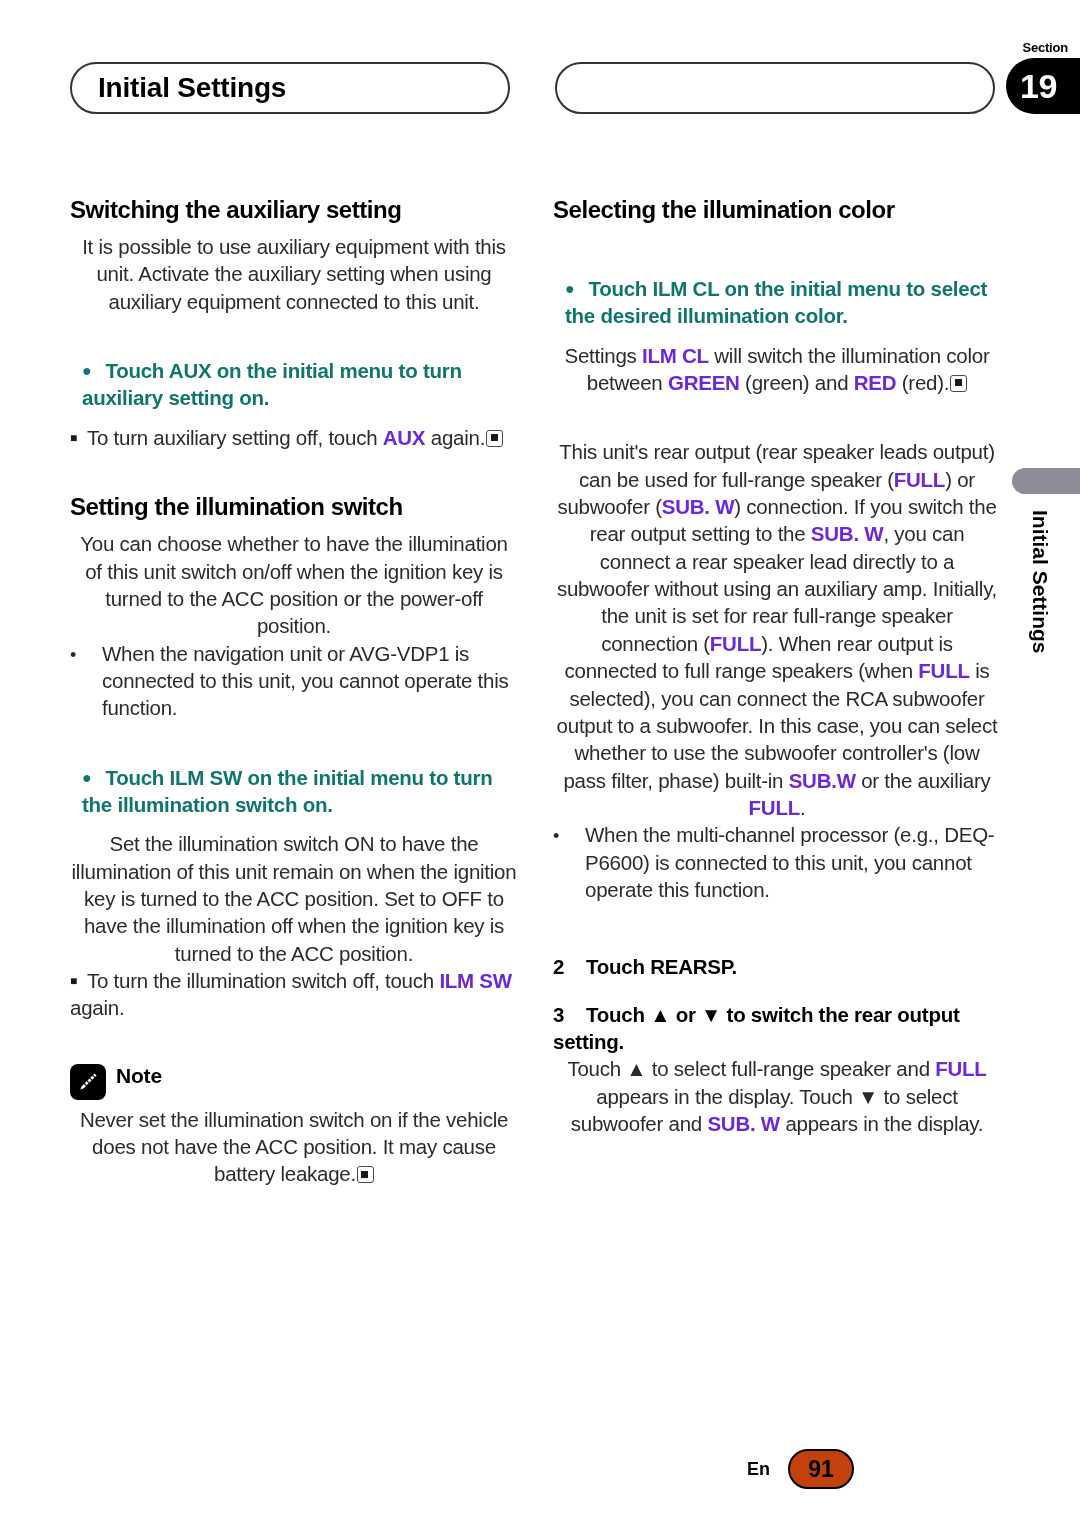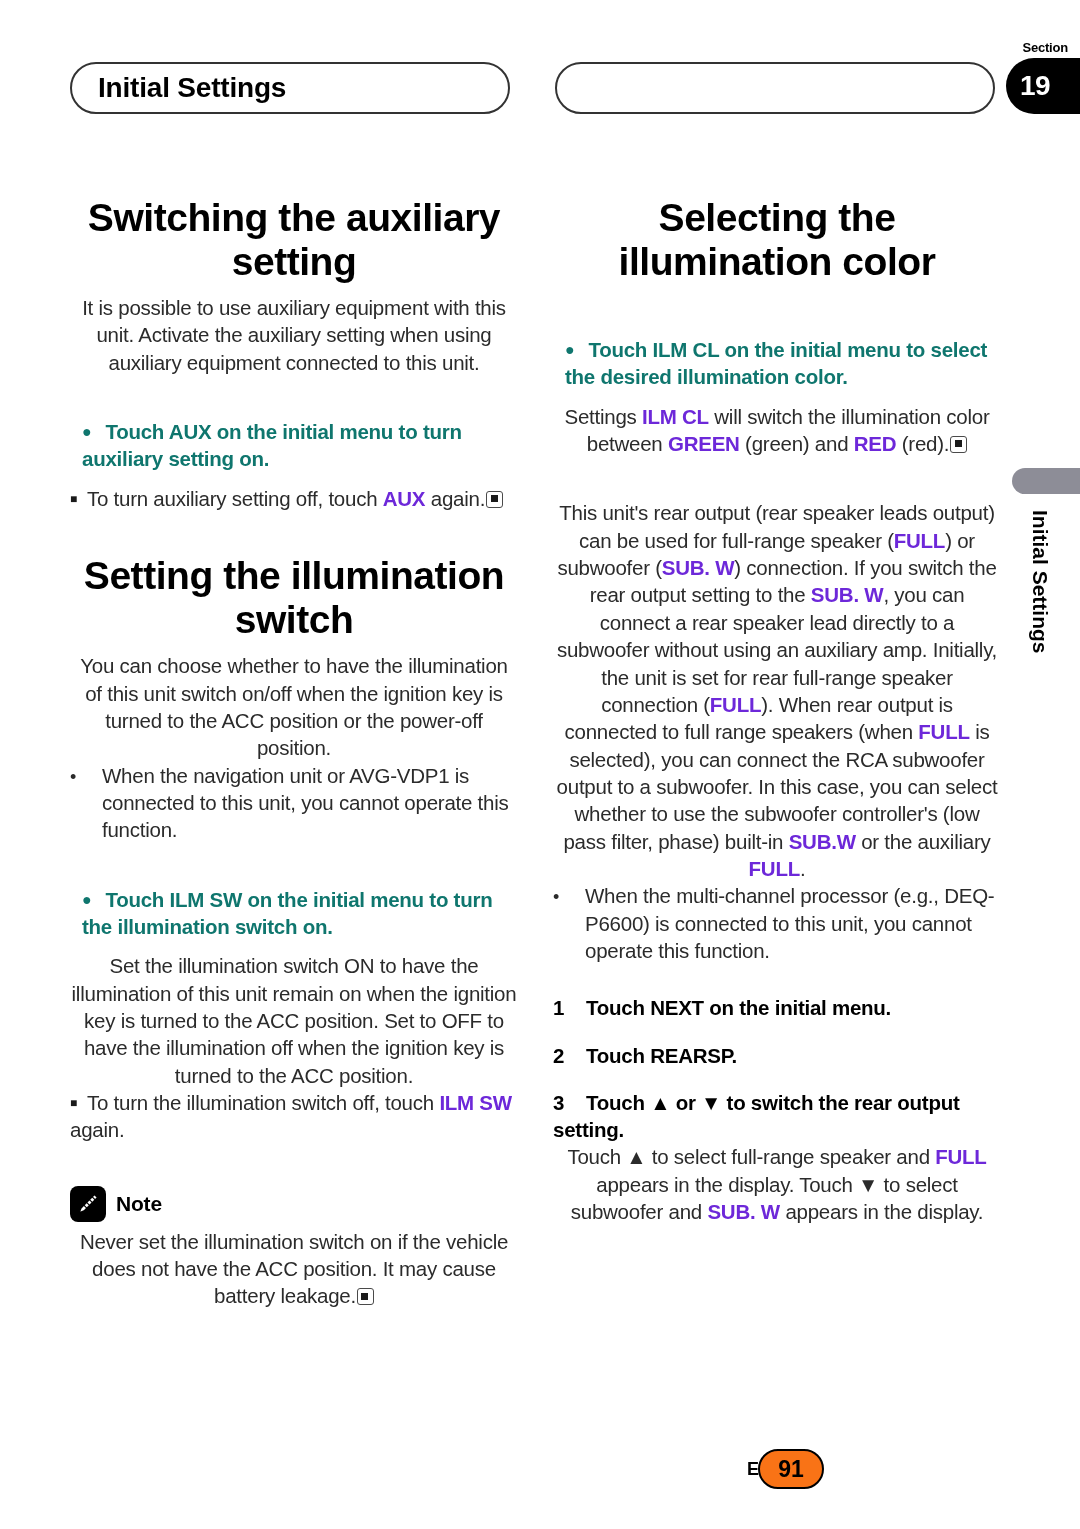--- a/index.html
+++ b/index.html
@@ -73,21 +73,21 @@
     background: #000000;
     border-top-left-radius: 28px;
     border-bottom-left-radius: 28px;
   }
   #section-number {
     position: absolute;
     left: 14px;
     top: 50%;
     transform: translateY(-50%);
     color: #ffffff;
-    font-size: 28px;
+    font-size: 34px;
     font-weight: bold;
     letter-spacing: -0.5px;
     text-align: center;
   }
 
   
   #side-tab {
     position: absolute;
     left: 1012px;
     top: 468px;
@@ -121,26 +121,25 @@
   .col {
     position: absolute;
     top: 0;
     width: 448px;
   }
   #col-left  { left: 70px; }
   #col-right { left: 553px; }
 
   h2.sec-title {
     margin: 0 0 10px 0;
-    font-size: 39px;
+    font-size: 24px;
     font-weight: bold;
     line-height: 1.13;
     color: #000000;
     letter-spacing: -0.45px;
-    text-align: center;
   }
   h2.sec-title.tight { letter-spacing: -0.7px; }
 
   p.body {
     margin: 0;
     font-size: 20.5px;
     line-height: 1.335;
     color: #2b2b2b;
     letter-spacing: -0.25px;
     text-align: center;
@@ -233,21 +232,20 @@
     content: "";
     position: absolute;
     left: 3.5px; top: 3.5px;
     width: 7px; height: 7px;
     background: #1a1a1a;
   }
 
   
   .note-head {
     display: flex;
-    align-items: center;
     gap: 10px;
     margin: 0 0 6px 0;
   }
   .note-icon {
     width: 36px;
     height: 36px;
     background: #000000;
     border-radius: 8px;
     position: relative;
     flex: 0 0 auto;
@@ -271,28 +269,28 @@
   #footer-lang {
     position: absolute;
     right: 130px;
     top: 12px;
     font-size: 18px;
     font-weight: bold;
     color: #000000;
   }
   #footer-page {
     position: absolute;
-    right: 76px;
+    right: 46px;
     top: 2px;
     width: 66px;
     height: 40px;
     box-sizing: border-box;
     border: 2.5px solid #000000;
     border-radius: 22px;
-    background: #f97316;
+    background: #c2410c;
   }
   #footer-page span {
     position: absolute;
     left: 0; right: 0;
     top: 50%;
     transform: translateY(-50%);
     text-align: center;
     font-size: 23px;
     font-weight: bold;
     color: #000000;
@@ -381,21 +379,20 @@
 
       <div class="spacer-xl"></div>
 
 
       <p class="body"><span>This unit's rear output (rear speaker leads output) can be used for full-range speaker (</span><b>FULL</b><span>) or subwoofer (</span><b>SUB. W</b><span>) connection. If you switch the rear output setting to the </span><b>SUB. W</b><span>, you can connect a rear speaker lead directly to a subwoofer without using an auxiliary amp. Initially, the unit is set for rear full-range speaker connection (</span><b>FULL</b><span>). When rear output is connected to full range speakers (when </span><b>FULL</b><span> is selected), you can connect the RCA subwoofer output to a subwoofer. In this case, you can select whether to use the subwoofer controller's (low pass filter, phase) built-in </span><b>SUB.W</b><span> or the auxiliary </span><b>FULL</b><span>.</span></p>
 
       <p class="dashitem bul-mid"><span>When the multi-channel processor (e.g., DEQ-P6600) is connected to this unit, you cannot operate this function.</span></p>
 
       <div class="spacer-lg"></div>
 
-      <p class="step"><span class="step-num">1</span><span>Touch NEXT on the initial menu.</span></p>
 
       <div class="spacer-md"></div>
 
       <p class="step"><span class="step-num">2</span><span>Touch REARSP.</span></p>
 
       <div class="spacer-md"></div>
 
       <p class="step"><span class="step-num">3</span><span>Touch ▲ or ▼ to switch the rear output setting.</span></p>
 
       <p class="body"><span>Touch ▲ to select full-range speaker and </span><b>FULL</b><span> appears in the display. Touch ▼ to select subwoofer and </span><b>SUB. W</b><span> appears in the display.</span></p>

